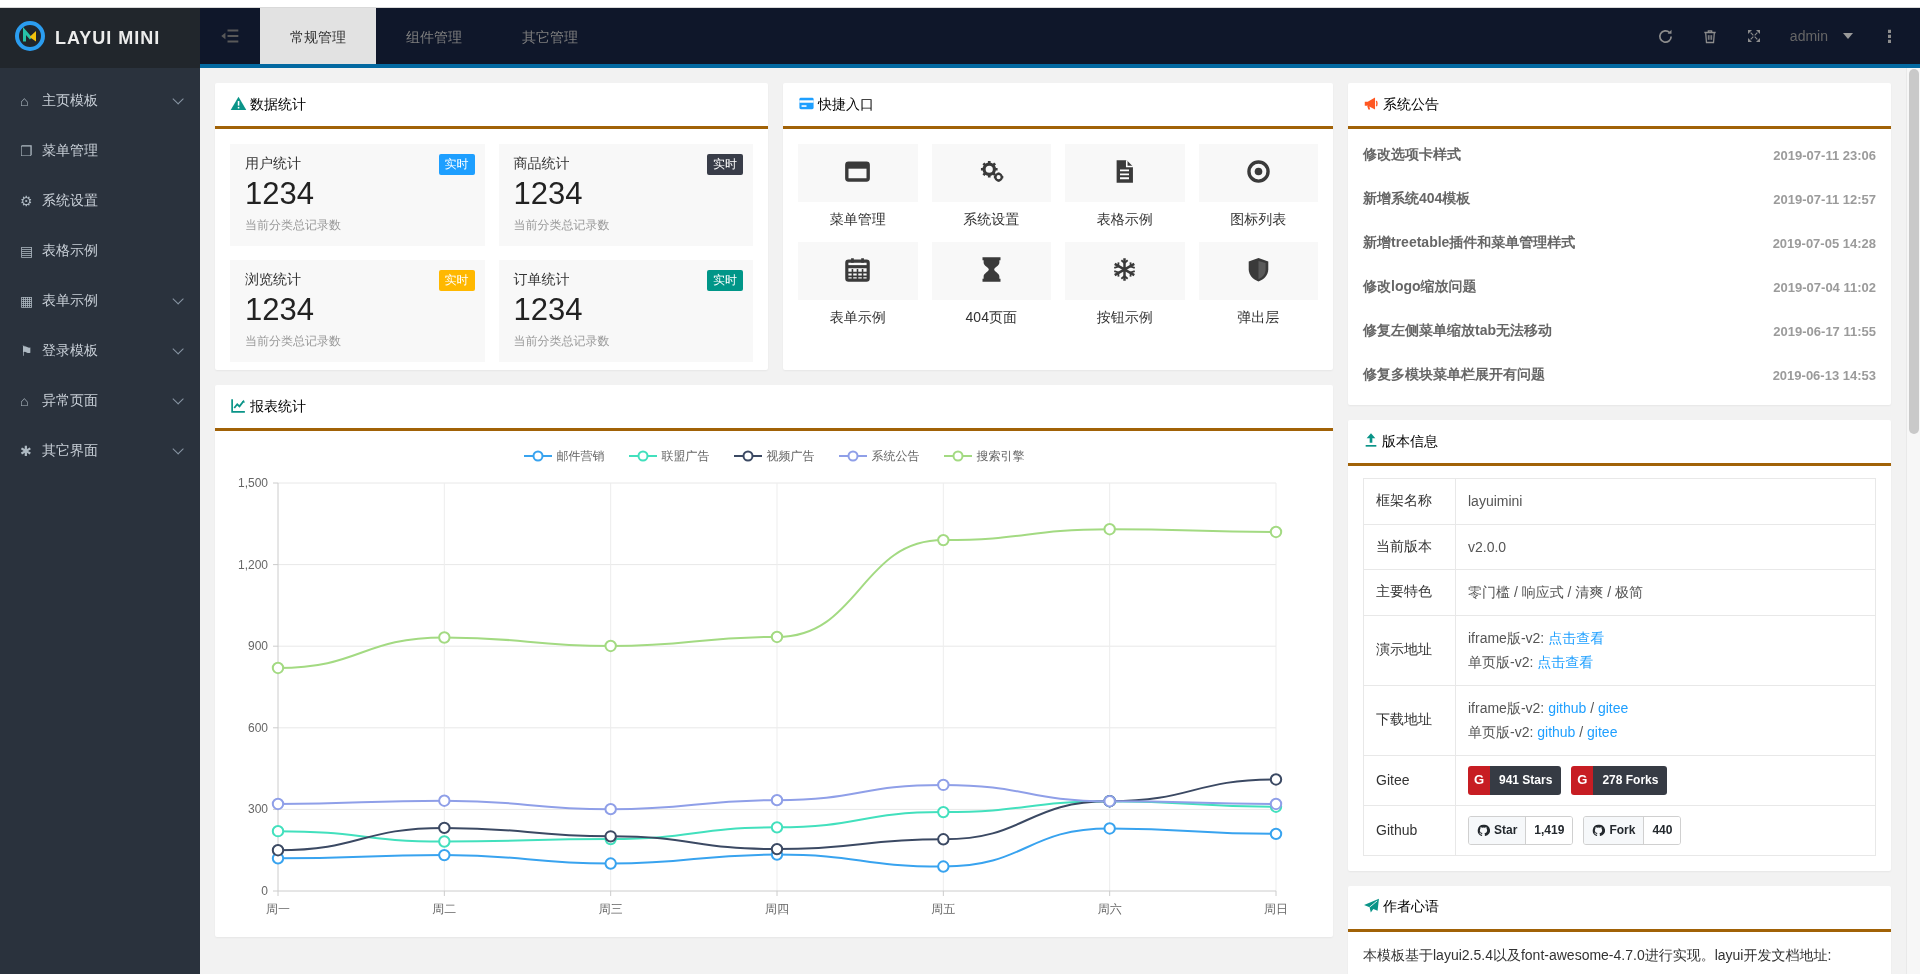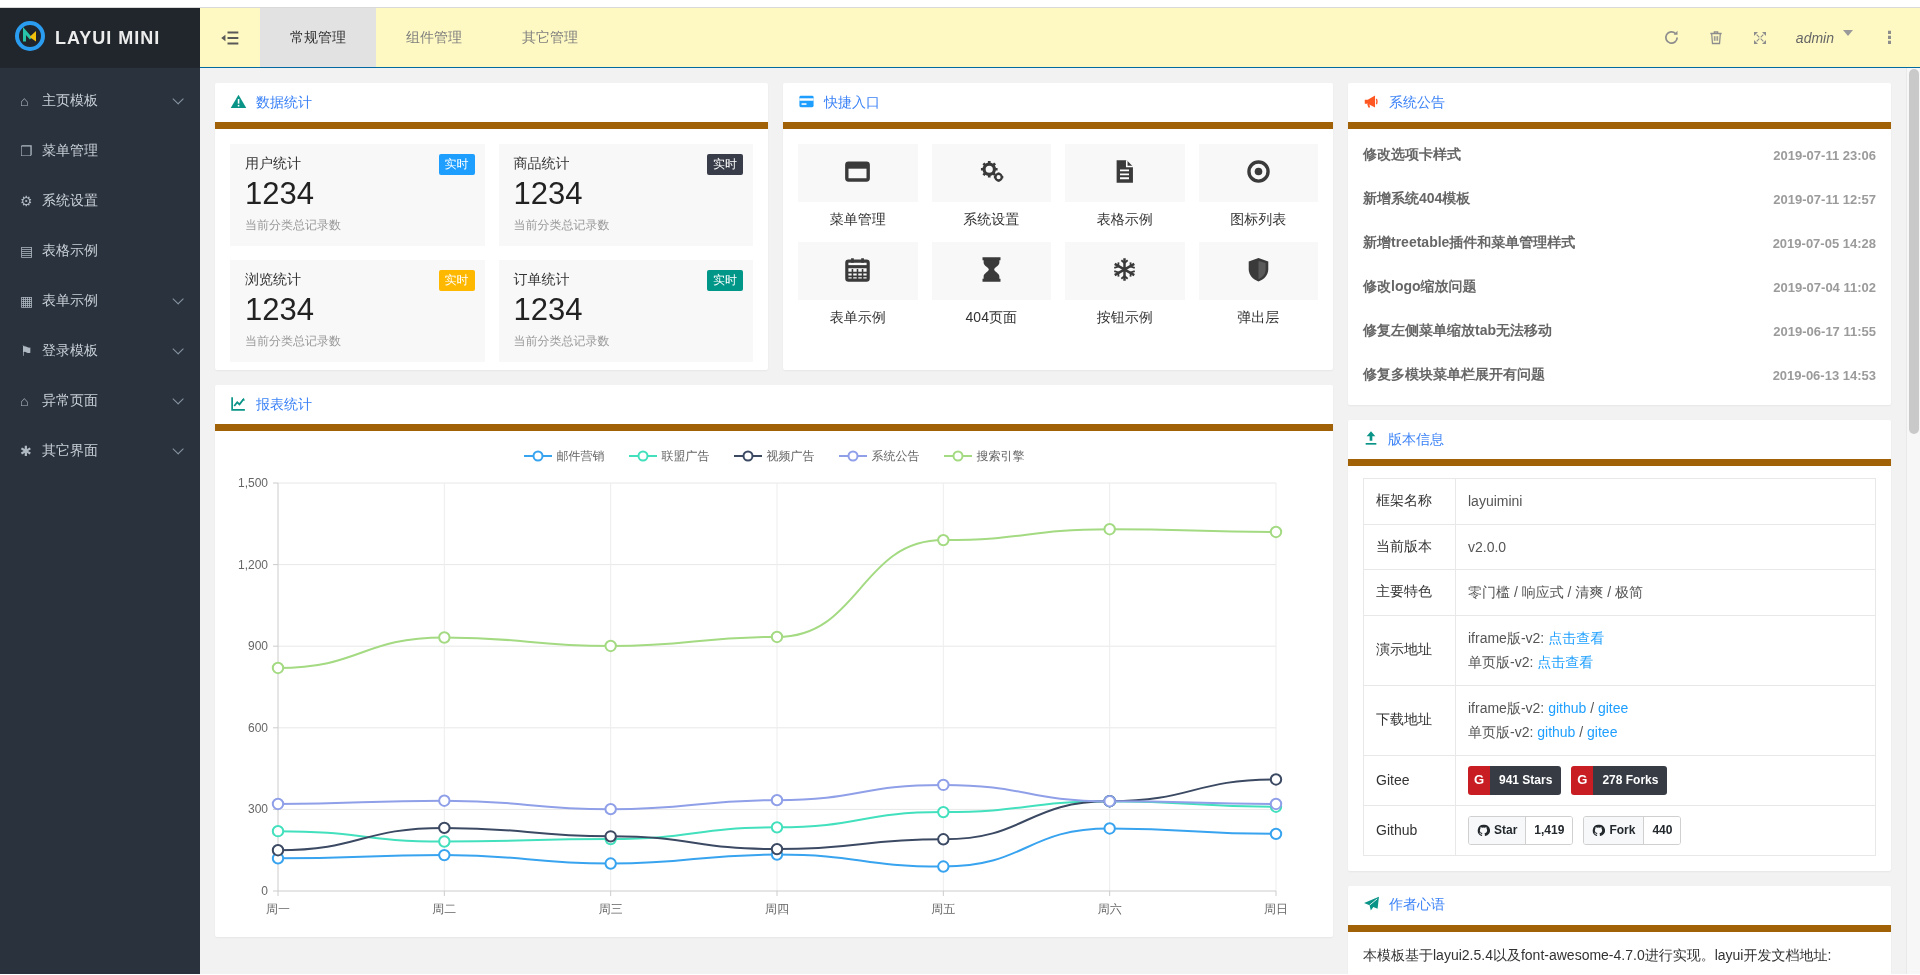--- a/index.html
+++ b/index.html
@@ -14,39 +14,39 @@
   .logo-text { color:#ececec; font-size:18px; font-weight:bold; letter-spacing:1px; margin-left:9px; }
   .nav { padding-top:8px; }
   .nav-item { height:50px; display:flex; align-items:center; padding:0 18px 0 20px;
     color:#c9d0d8; font-size:14px; cursor:pointer; position:relative; }
   .nicon { width:22px; font-size:14px; color:#aeb9c2; display:inline-block; }
   .chev { position:absolute; right:20px; width:8px; height:8px; border-right:1.5px solid #8a97a5;
     border-bottom:1.5px solid #8a97a5; transform:rotate(45deg) translateY(-3px); }
 
   
   .main { flex:1; display:flex; flex-direction:column; min-width:0; }
-  .topbar { height:60px; background:#fef9c3; border-bottom:1px solid #0369a1; display:flex; align-items:stretch; flex:none; }
+  .topbar { height:60px; background:#0f172a; border-bottom:4px solid #0369a1; display:flex; align-items:stretch; flex:none; }
   .collapse-btn { width:60px; display:flex; align-items:center; justify-content:center; cursor:pointer; }
   .tabs { display:flex; }
   .tab { padding:0 30px; line-height:59px; font-size:14px; color:#7f7f7f; cursor:pointer; }
   .tab.active { background:#e2e2e2; color:#333; }
   .topbar-actions { margin-left:auto; display:flex; align-items:center; gap:28px; padding-right:22px; }
   .act-icon { cursor:pointer; display:flex; align-items:center; }
-  .user-drop { display:flex; align-items:flex-start; gap:9px; font-size:14px; color:#666; cursor:pointer;font-style:italic; }
+  .user-drop { display:flex; align-items:center; gap:15px; font-size:14px; color:#666; cursor:pointer; }
   .caret { width:0; height:0; border-left:5px solid transparent; border-right:5px solid transparent; border-top:6px solid #9a9a9a; }
   .dots { font-size:17px; color:#8d8d8d; font-weight:bold; cursor:pointer; letter-spacing:0; }
 
   
   .content { flex:1; background:#f2f2f2; padding:15px 29px 0 15px; display:flex; gap:15px;
     overflow:hidden; position:relative; }
   .col-left { width:1118px; flex:none; display:flex; flex-direction:column; gap:15px; }
   .col-right { flex:1; display:flex; flex-direction:column; gap:15px; min-width:0; }
   .card { background:#fff; box-shadow:0 1px 2px rgba(0,0,0,.05); border-radius:2px; }
-  .card-header { height:46px; display:flex; align-items:center; gap:9px; padding:0 15px;
-    border-bottom:7px solid #a16207; font-size:14px; color:#3b82f6; }
+  .card-header { height:46px; display:flex; align-items:center; gap:3px; padding:0 15px;
+    border-bottom:3px solid #a16207; font-size:14px; color:#000000; }
 
   .row-top { display:flex; gap:15px; height:287px; }
   .stats-card { width:553px; flex:none; }
   .quick-card { flex:1; }
 
   
   .stats-grid { display:grid; grid-template-columns:1fr 1fr; gap:14px; padding:15px; }
   .stat-box { background:#f8f8f8; padding:11px 15px 12px; position:relative; }
   .stat-label { font-size:14px; color:#333; }
   .stat-badge { position:absolute; top:10px; right:10px; color:#fff; font-size:12px;

